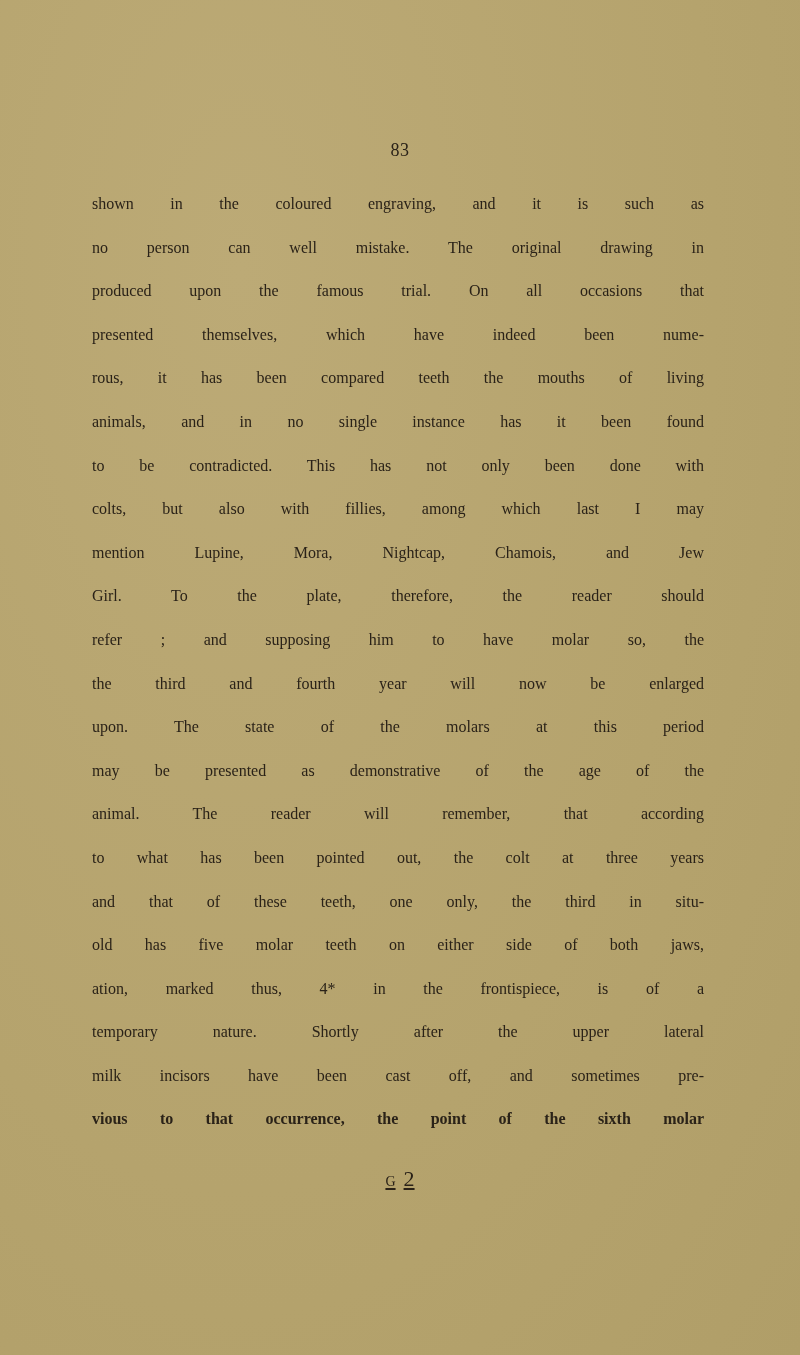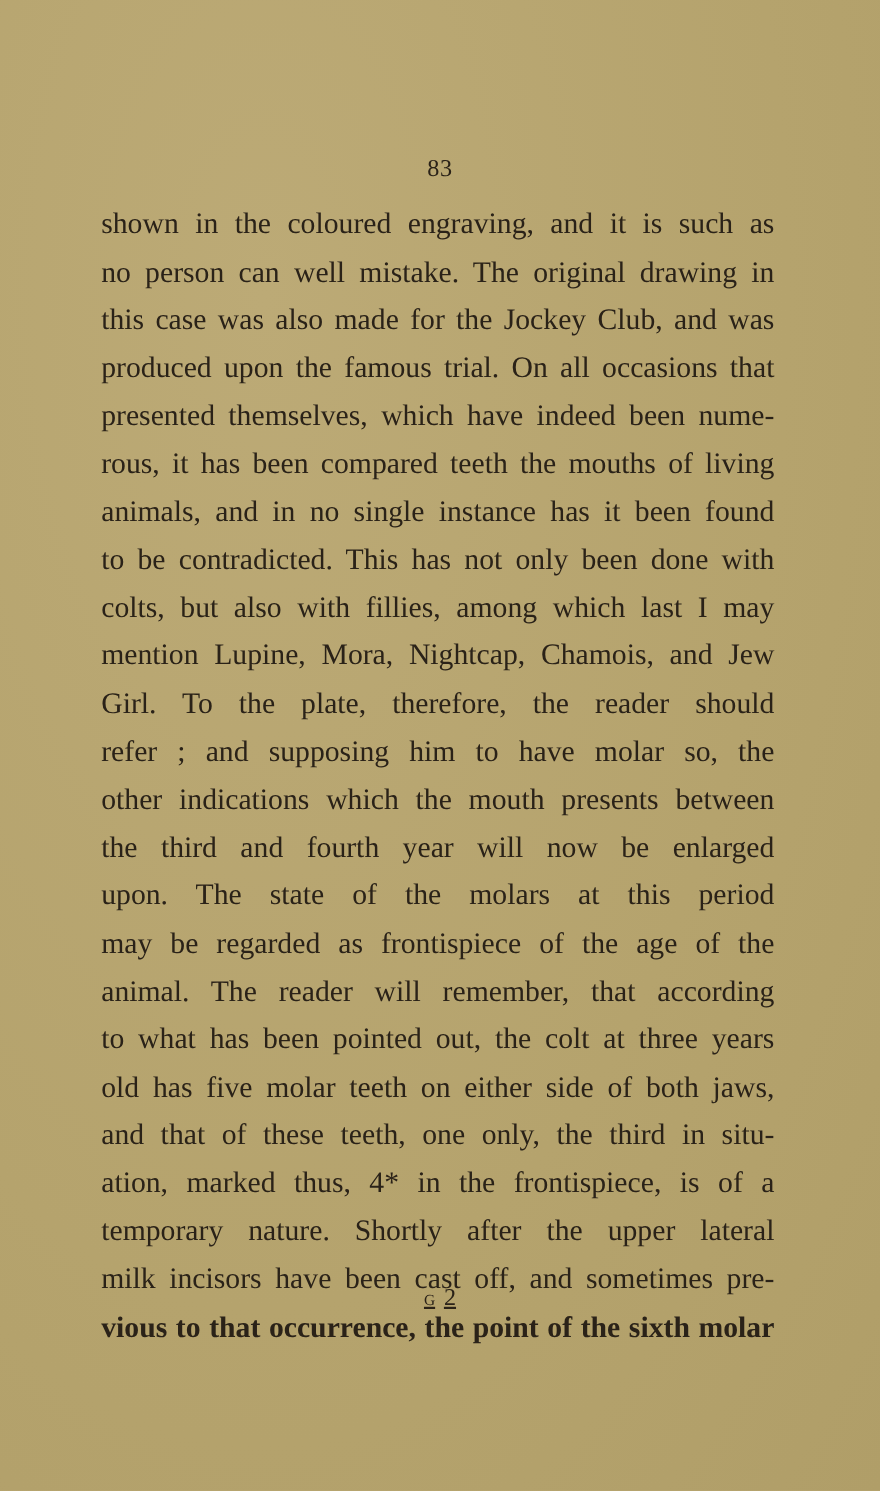--- a/index.html
+++ b/index.html
@@ -6,60 +6,58 @@
   body {
     width: 800px; height: 1355px; overflow: hidden;
     background: #b8a670;
     background-image: radial-gradient(ellipse at 30% 20%, #bcaa76 0%, #b5a36d 60%, #b09e68 100%);
     font-family: "Liberation Serif", "DejaVu Serif", serif;
     color: #2a2218;
     position: relative;
   }
   .page-number {
     position: absolute; top: 140px; left: 0; width: 800px;
-    text-align: center; font-size: 22px; letter-spacing: 0.5px;
+    text-align: center; font-size: 18px; letter-spacing: 0.5px;
   }
   .body-text { position: absolute; left: 92px; top: 182px; width: 612px; }
   .line {
-    height: 43.6px; line-height: 43.6px; font-size: 27px;
+    height: 43.6px; line-height: 43.6px; font-size: 16px;
     white-space: nowrap; text-align: justify; text-align-last: justify;
   }
   .line.last { text-align-last: justify; font-weight: bold; }
   .signature {
     position: absolute; top: 1166px; left: 0; width: 800px;
     text-align: center; font-size: 22px; text-decoration: underline;
   }
   .signature .g { font-size: 14px; margin-right: 8px; }
 </style>
 </head>
 <body>
 
 <div class="page-number">83</div>
 
 <div class="body-text">
   <div class="line">shown in the coloured engraving, and it is such as</div>
   <div class="line">no person can well mistake. The original drawing in</div>
-  <div class="line">this case was also made for the Jockey Club, and was</div>
   <div class="line">produced upon the famous trial. On all occasions that</div>
   <div class="line">presented themselves, which have indeed been nume-</div>
   <div class="line">rous, it has been compared teeth the mouths of living</div>
   <div class="line">animals, and in no single instance has it been found</div>
   <div class="line">to be contradicted. This has not only been done with</div>
   <div class="line">colts, but also with fillies, among which last I may</div>
   <div class="line">mention Lupine, Mora, Nightcap, Chamois, and Jew</div>
   <div class="line">Girl. To the plate, therefore, the reader should</div>
   <div class="line">refer ; and supposing him to have molar so, the</div>
-  <div class="line">other indications which the mouth presents between</div>
   <div class="line">the third and fourth year will now be enlarged</div>
   <div class="line">upon. The state of the molars at this period</div>
-  <div class="line">may be regarded as frontispiece of the age of the</div>
+  <div class="line">may be presented as demonstrative of the age of the</div>
   <div class="line">animal. The reader will remember, that according</div>
   <div class="line">to what has been pointed out, the colt at three years</div>
+  <div class="line">and that of these teeth, one only, the third in situ-</div>
   <div class="line">old has five molar teeth on either side of both jaws,</div>
-  <div class="line">and that of these teeth, one only, the third in situ-</div>
   <div class="line">ation, marked thus, 4* in the frontispiece, is of a</div>
   <div class="line">temporary nature. Shortly after the upper lateral</div>
   <div class="line">milk incisors have been cast off, and sometimes pre-</div>
   <div class="line last">vious to that occurrence, the point of the sixth molar</div>
 </div>
 
 <div class="signature">
   <span class="g">G</span><span>2</span>
 </div>
 

